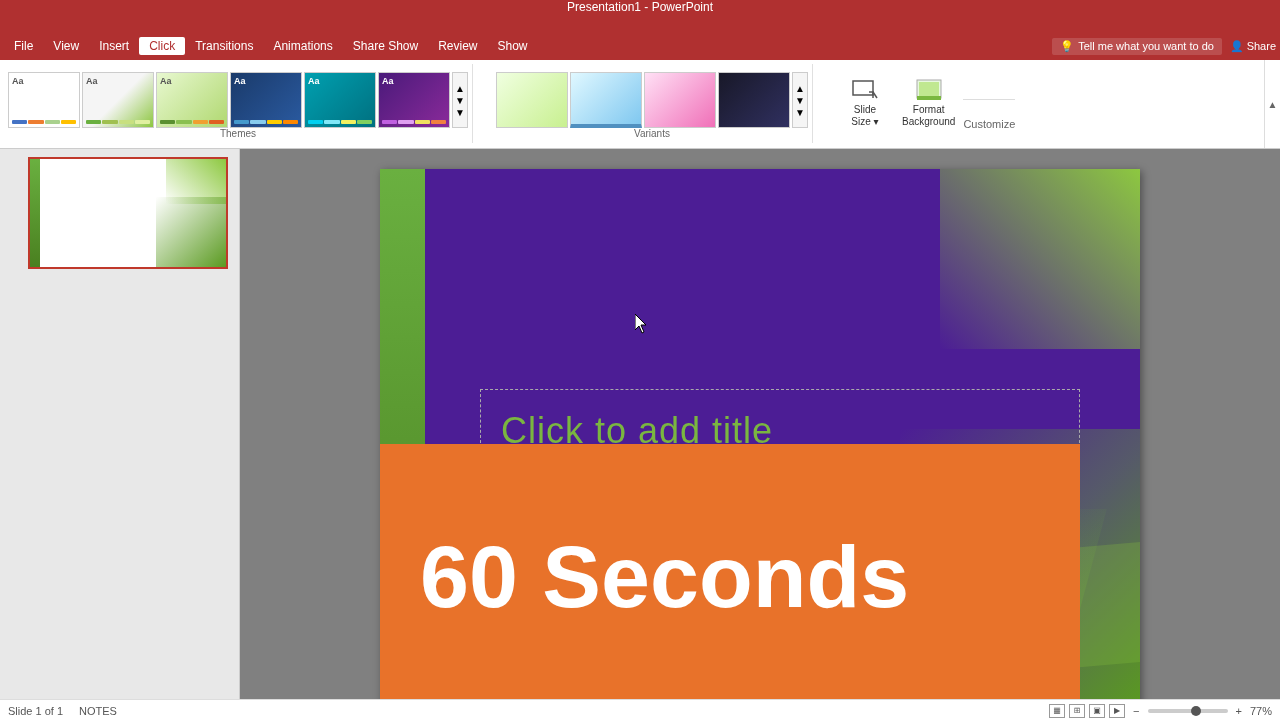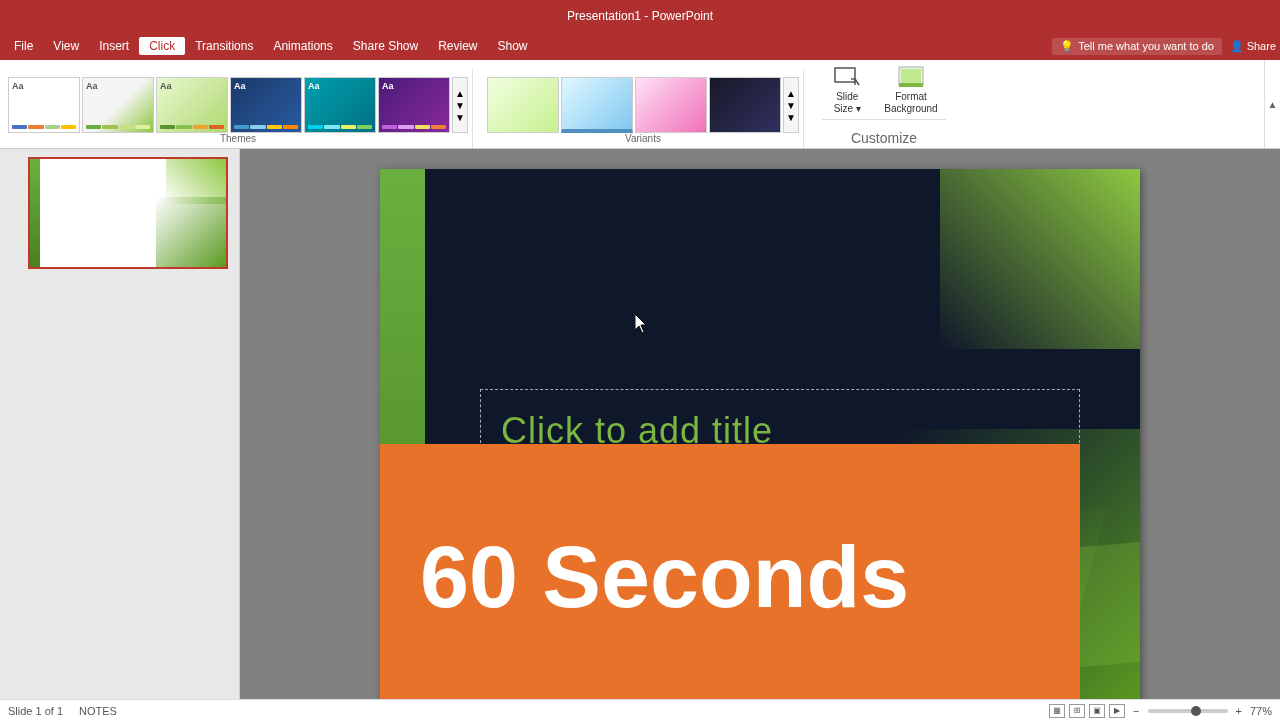--- a/index.html
+++ b/index.html
@@ -4,21 +4,21 @@
   <style>
     * { margin: 0; padding: 0; box-sizing: border-box; }
     body { font-family: 'Segoe UI', Arial, sans-serif; width: 1280px; height: 720px; overflow: hidden; background: #f0f0f0; }
 
     
     .title-bar {
       background: #b03030;
       color: white;
       height: 32px;
       display: flex;
-      align-items: center;
+      align-items: flex-start;
       padding: 0 8px;
       font-size: 12px;
     }
     .title-bar-title { flex: 1; text-align: center; }
 
     
     .menu-bar {
       background: #b03030;
       display: flex;
       align-items: center;
@@ -54,24 +54,24 @@
       align-items: center;
       gap: 3px;
       cursor: pointer;
     }
 
     
     .ribbon {
       background: white;
       border-bottom: 1px solid #ddd;
       display: flex;
-      align-items: flex-end;
+      align-items: flex-start;
       height: 88px;
       padding: 4px 4px 0 4px;
-      gap: 10px;
+      gap: 19px;
     }
 
     .ribbon-section {
       display: flex;
       flex-direction: column;
       align-items: center;
       border-right: 1px solid #e0e0e0;
       padding: 0 8px;
     }
     .ribbon-section:last-child { border-right: none; }
@@ -170,29 +170,29 @@
     .customize-btn-icon {
       width: 32px;
       height: 28px;
       display: flex;
       align-items: center;
       justify-content: center;
       font-size: 20px;
     }
 
     .customize-label {
-      font-size: 14px;
+      font-size: 11px;
       color: #666;
       margin-top: auto;
       padding-bottom: 2px;
       align-self: flex-end;
       width: 100%;
       text-align: center;
       border-top: 1px solid #ddd;
-      padding-top: 10px;
+      padding-top: 18px;
     }
 
     .collapse-btn {
       width: 16px;
       height: 88px;
       display: flex;
       align-items: center;
       justify-content: center;
       cursor: pointer;
       font-size: 10px;
@@ -239,21 +239,21 @@
       background: #808080;
       display: flex;
       align-items: flex-start;
       justify-content: center;
       padding: 20px;
       overflow: hidden;
       position: relative;
     }
 
     .slide-canvas {
-      background: #0f172a;
+      background: #4c1d95;
       width: 760px;
       height: 540px;
       position: relative;
       overflow: hidden;
       box-shadow: 2px 2px 8px rgba(0,0,0,0.4);
     }
 
     
     .canvas-green-left {
       position: absolute;
@@ -408,21 +408,21 @@
     .tv6 { background: linear-gradient(135deg, #4a1a7a 0%, #8a2a9a 100%); }
 
     .ribbon-wrapper {
       display: flex;
       width: 100%;
       border-bottom: 1px solid #ccc;
     }
 
     .ribbon-customize {
       display: flex;
-      flex-direction: column;
+      flex-direction: row;
       align-items: center;
       padding: 4px 8px 0 8px;
       min-width: 140px;
     }
 
     .customize-btns-row {
       display: flex;
       gap: 4px;
       flex: 1;
       align-items: flex-start;

